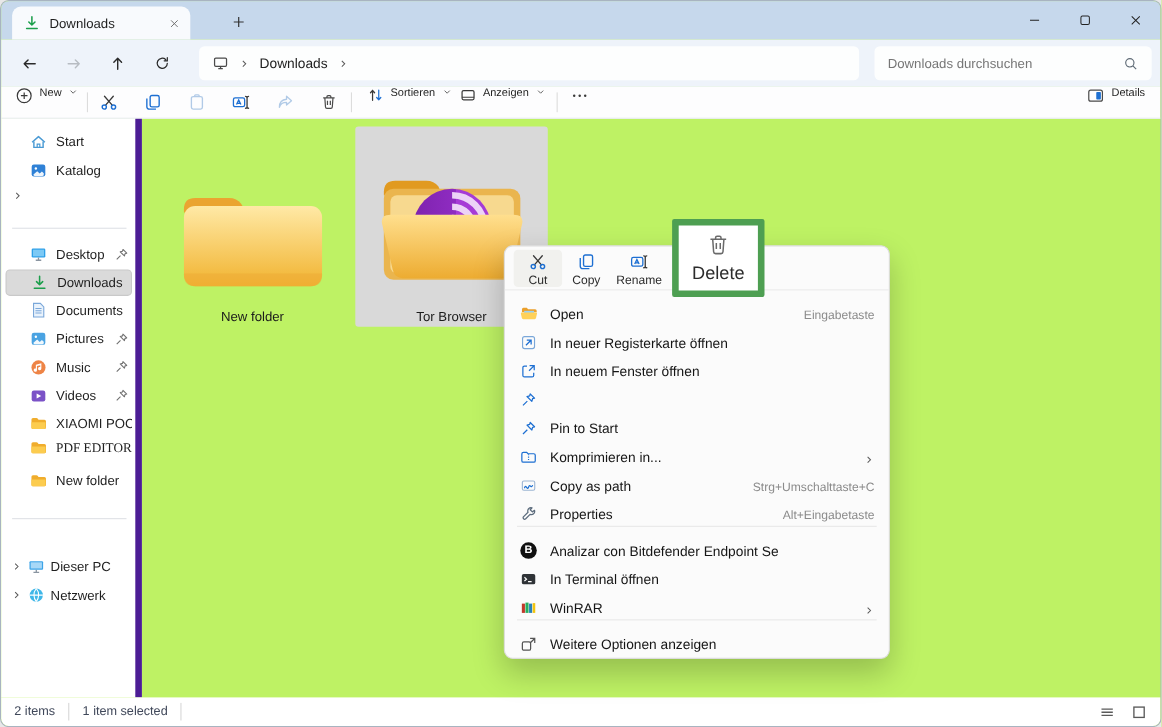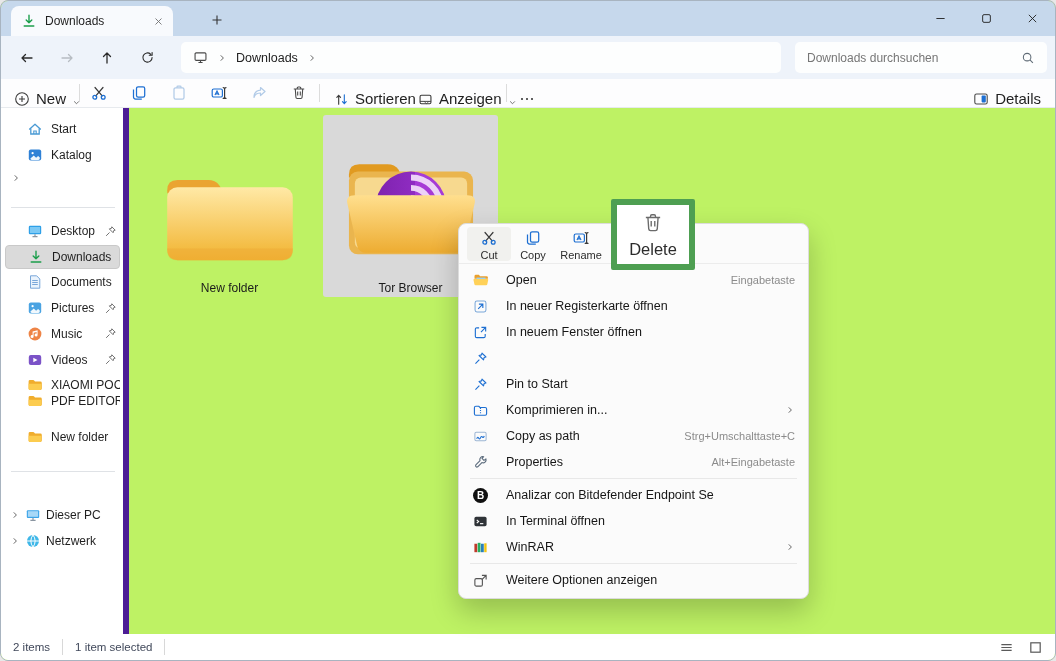--- a/index.html
+++ b/index.html
@@ -25,21 +25,21 @@
   .navbar{position:absolute;left:0;top:35px;right:0;height:43px;background:#eef3fa}
   .navbtn{position:absolute;top:6px;width:32px;height:31px;display:flex;align-items:center;justify-content:center;border-radius:5px}
   .addressbar{position:absolute;left:180px;top:6px;width:600px;height:31px;background:#fdfefe;border-radius:5px;
     display:flex;align-items:center;gap:9px;padding:0 12px;font-size:12.5px;color:#222}
   .searchbox{position:absolute;left:794px;top:6px;width:252px;height:31px;background:#fdfefe;border-radius:5px;
     display:flex;align-items:center;padding:0 12px;font-size:12px;color:#767676}
   .searchbox .mag{margin-left:auto}
 
   
   .toolbar{position:absolute;left:0;top:78px;right:0;height:29px;background:#fdfdfe;border-bottom:1px solid #e7eaee}
-  .tbgroup{position:absolute;top:0;height:28px;display:flex;align-items:flex-end;gap:6px;font-size:15px;color:#1f1f1f}
+  .tbgroup{position:absolute;top:0;height:28px;display:flex;align-items:flex-start;gap:6px;font-size:10px;color:#1f1f1f}
   .tbsep{position:absolute;top:5px;width:1px;height:18px;background:#dcdcdc}
   .tb-ic{width:28px;height:26px;display:flex;align-items:center;justify-content:center;border-radius:4px}
   .tb-ic.disabled{opacity:.42}
   #tb-actions{position:absolute;left:84px;top:1px;display:flex;gap:12px}
 
   
   .sidebar{position:absolute;left:0;top:107px;width:128px;bottom:26px;background:#fff;border-right:6px solid #4c1d95}
   .sb-item{position:absolute;left:4px;right:3px;height:24px;display:flex;align-items:center;gap:8px;
     padding-left:22px;font-size:12px;color:#1f1f1f;border-radius:4px;white-space:nowrap;overflow:hidden}
   .sb-item .pin{margin-left:auto;margin-right:3px;flex:none}
@@ -57,21 +57,21 @@
   
   .ctx{position:absolute;left:457px;top:222px;width:351px;background:#fbfbfb;border:1px solid #dcdcdc;
     border-radius:8px;box-shadow:0 12px 28px rgba(0,0,0,.22);z-index:4;padding-bottom:5px}
   .cmdrow{position:relative;height:40px;display:flex;align-items:flex-start;padding:3px 0 0 8px;border-bottom:1px solid #ececec}
   .cmd{width:44px;display:flex;flex-direction:column;align-items:center;gap:3px;padding-top:3px;
     font-size:11px;color:#2c2c2c;border-radius:4px}
   .cmd.hovered{background:#f1f1ee}
   .cmd.annot{position:absolute;left:152px;top:-25px;width:84px;height:71px;border:6px solid var(--green);
     background:#fff;border-radius:2px;justify-content:center;gap:5px;font-size:16.5px;z-index:6;padding-top:0}
   .menu-list{padding-top:3px}
-  .mi{height:26px;display:flex;align-items:center;gap:17px;padding:0 13px;font-size:12.5px;color:#161616}
+  .mi{height:26px;display:flex;align-items:flex-end;gap:11px;padding:0 13px;font-size:12.5px;color:#161616}
   .mi .mic{width:17px;flex:none;display:flex;justify-content:center}
   .mi .lab{flex:1;white-space:nowrap;overflow:hidden}
   .mi .sc{font-size:11px;color:#8b8b8b;flex:none}
   .mi .sub{flex:none;color:#707070}
   .mi-div{height:1px;background:#e8e8e8;margin:3px 11px}
 
   
   .statusbar{position:absolute;left:0;bottom:0;right:0;height:26px;background:#fff;display:flex;align-items:center;
     font-size:11.5px;color:#40485a;padding-left:12px}
   .st-cell{padding-right:12px;margin-right:12px;border-right:1px solid #d8d8d8;height:16px;display:flex;align-items:center}
@@ -446,21 +446,21 @@
       </div>
       <div class="sb-item" style="top: 265.2px;">
         <span class="ic">
           <svg width="16" height="16" viewBox="0 0 16 16">
             <path d="M1.6 4.4q0-1.4 1.4-1.4h3.1q.9 0 1.3.7l.6.9h5.4q1.4 0 1.4 1.4v5.6q0 1.4-1.4 1.4H3q-1.4 0-1.4-1.4z" fill="#f0ad2d"></path>
             <path d="M1.6 6.8h12.8v4.8q0 1.4-1.4 1.4H3q-1.4 0-1.4-1.4z" fill="#fccc4f"></path>
           </svg>
         </span>
         <span>XIAOMI POCO F</span>
       </div>
-      <div class="sb-item" style="top: 281px;">
+      <div class="sb-item" style="top: 287px; font-family: Liberation Serif, serif;">
         <span class="ic">
           <svg width="16" height="16" viewBox="0 0 16 16">
             <path d="M1.6 4.4q0-1.4 1.4-1.4h3.1q.9 0 1.3.7l.6.9h5.4q1.4 0 1.4 1.4v5.6q0 1.4-1.4 1.4H3q-1.4 0-1.4-1.4z" fill="#f0ad2d"></path>
             <path d="M1.6 6.8h12.8v4.8q0 1.4-1.4 1.4H3q-1.4 0-1.4-1.4z" fill="#fccc4f"></path>
           </svg>
         </span>
         <span>PDF EDITOR</span>
       </div>
       <div class="sb-item" style="top: 316.6px;">
         <span class="ic">

